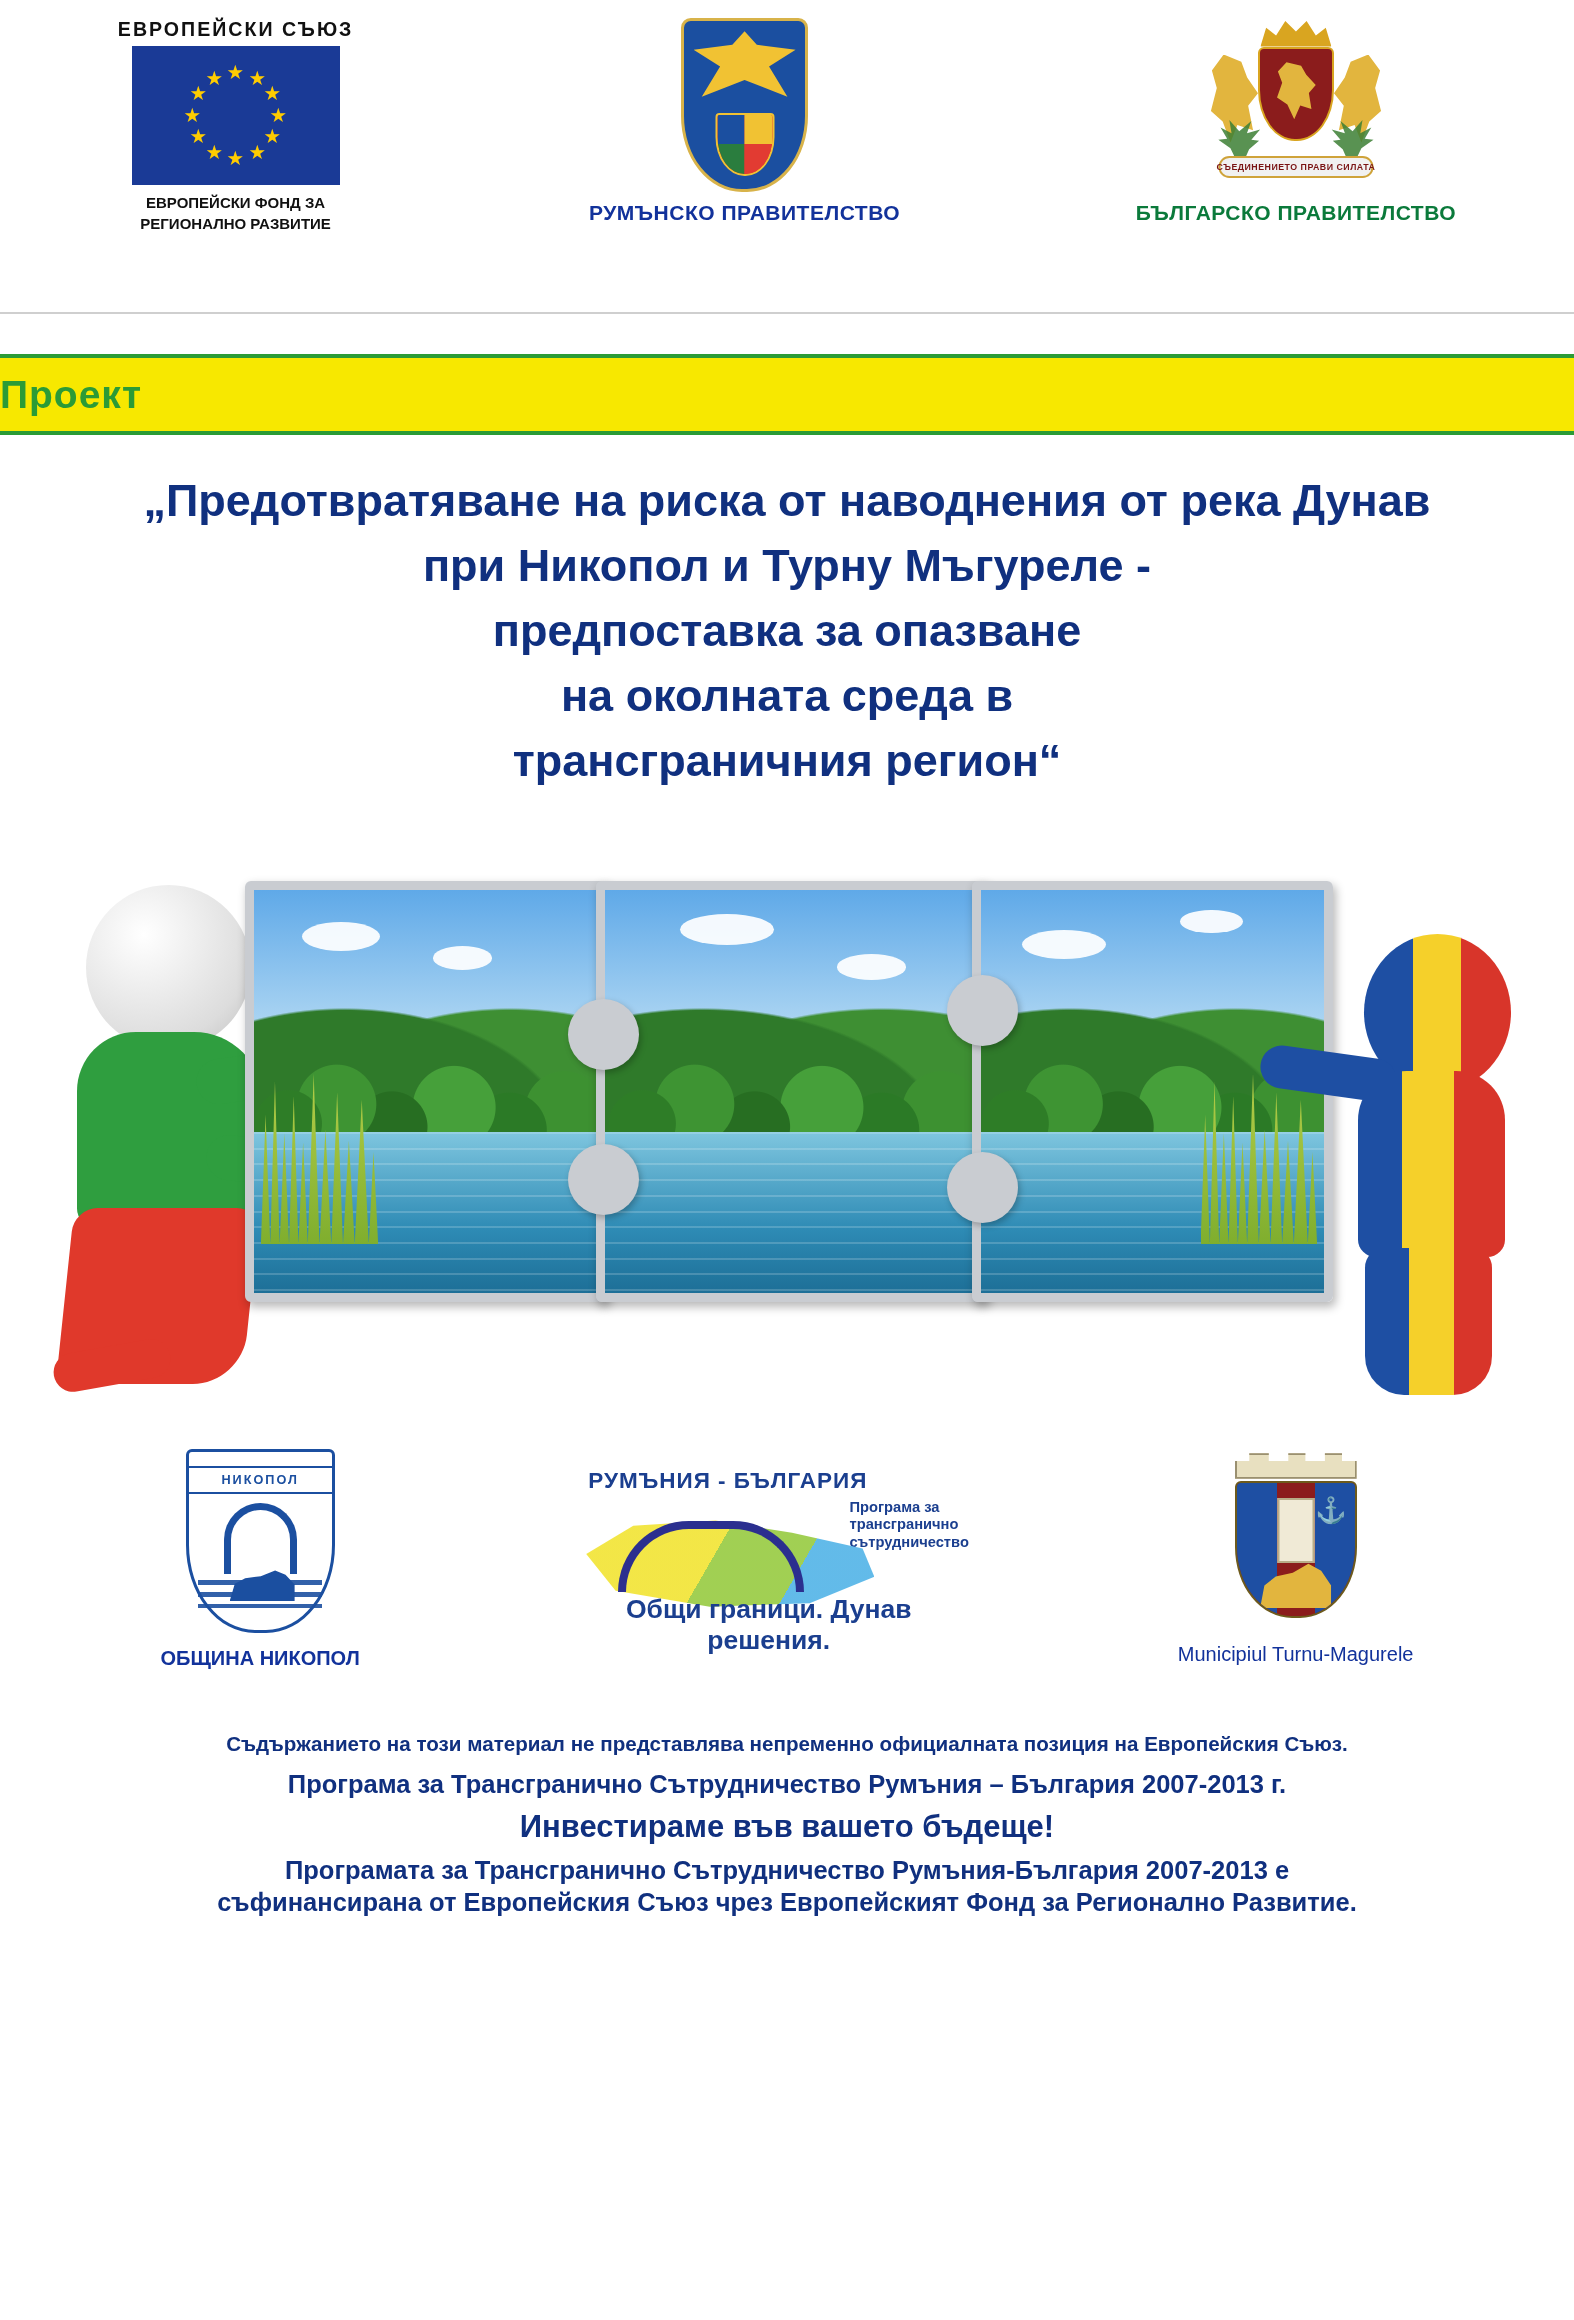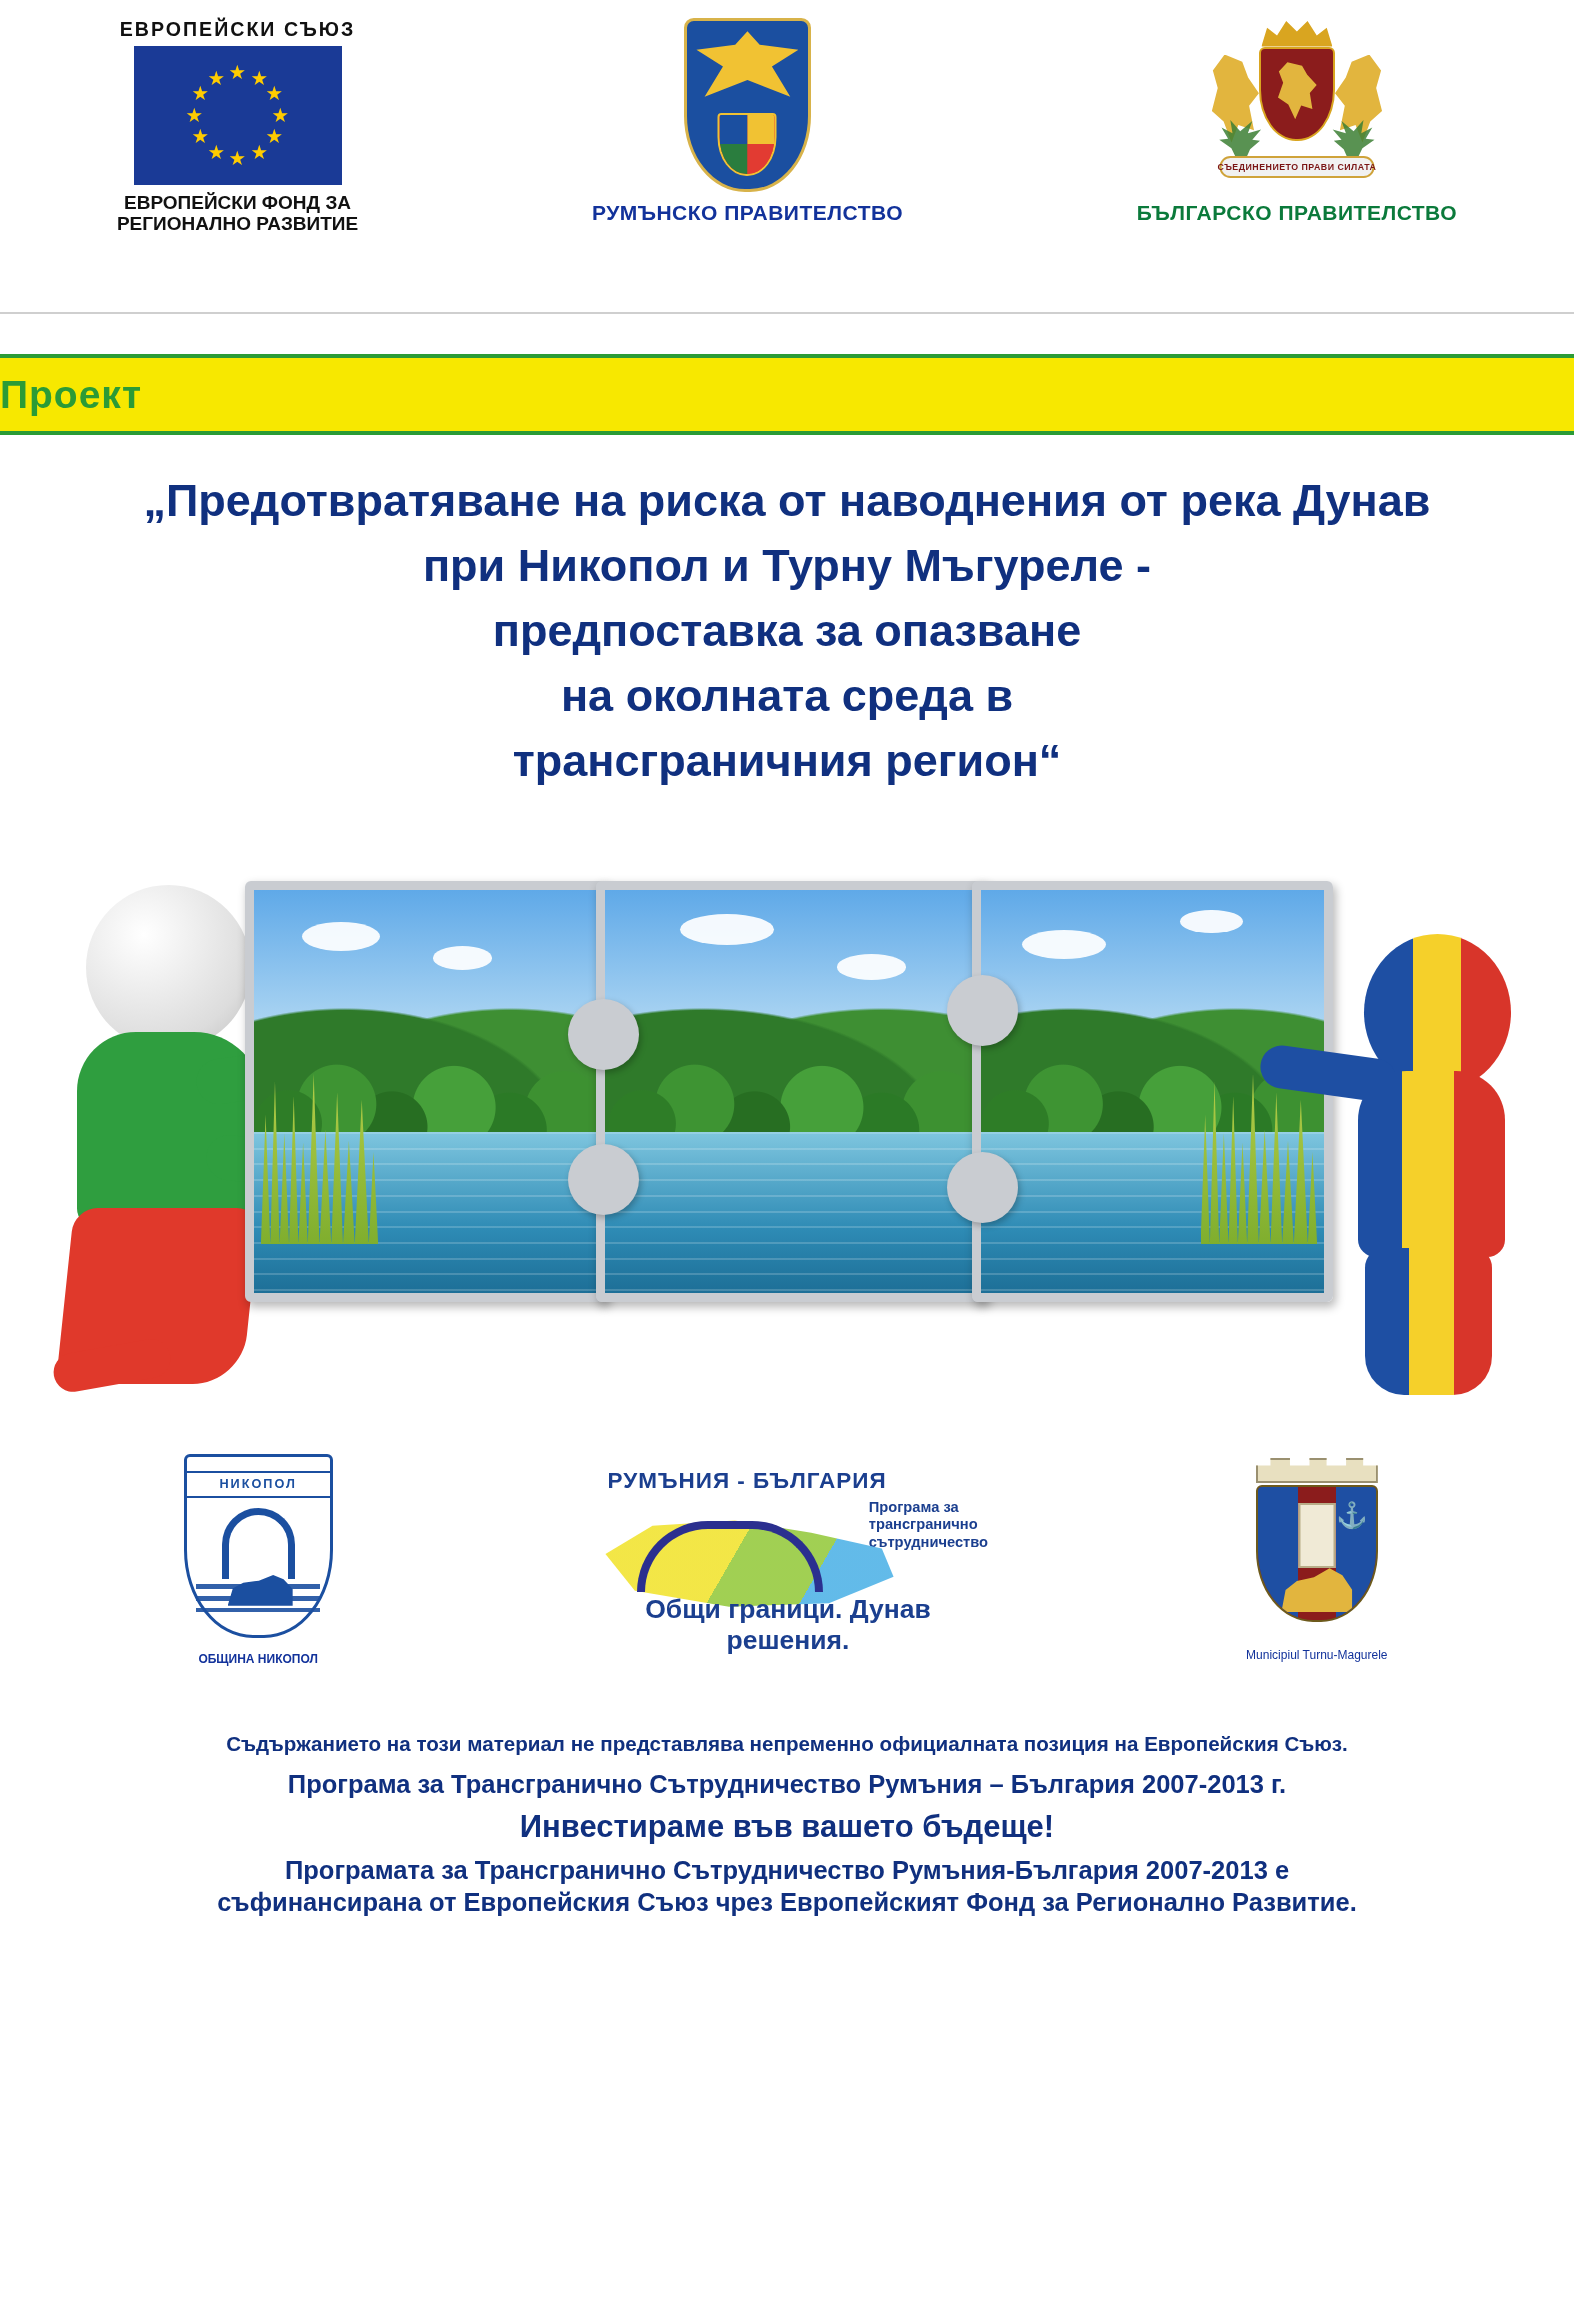--- a/index.html
+++ b/index.html
@@ -56,21 +56,21 @@
   .eu-star {
     position: absolute;
     color: #ffcc00;
     font-size: 19.6px;
     line-height: 19.6px;
     width: 19.6px;
     height: 19.6px;
     text-align: center;
   }
   .eu-sub {
-    font-size: 19px;
+    font-size: 15px;
     font-weight: bold;
     line-height: 20.6px;
     color: #111;
     margin-top: 7.8px;
     text-align: center;
   }
   .gov-caption {
     font-size: 21px;
     font-weight: bold;
     letter-spacing: 0.5px;
@@ -431,21 +431,21 @@
     padding: 0 59px;
     box-sizing: border-box;
   }
   .flogo {
     text-align: center;
     display: flex;
     flex-direction: column;
     align-items: center;
   }
   .flogo-caption {
-    font-size: 12px;
+    font-size: 20px;
     font-weight: bold;
     color: #12329b;
     margin-top: 13.7px;
   }
   .flogo-caption.plain { color: #12329b; font-weight: normal; }
 
   
   .nikopol {
     width: 149px;
     height: 184px;

